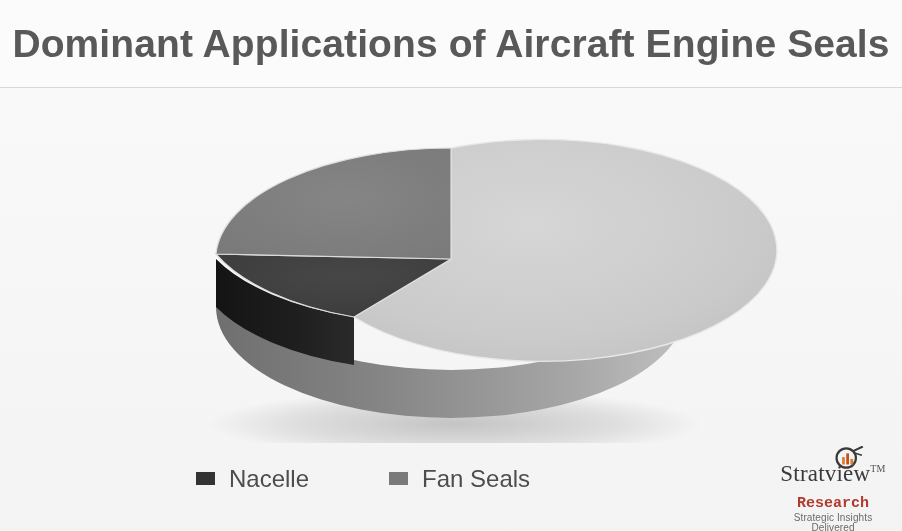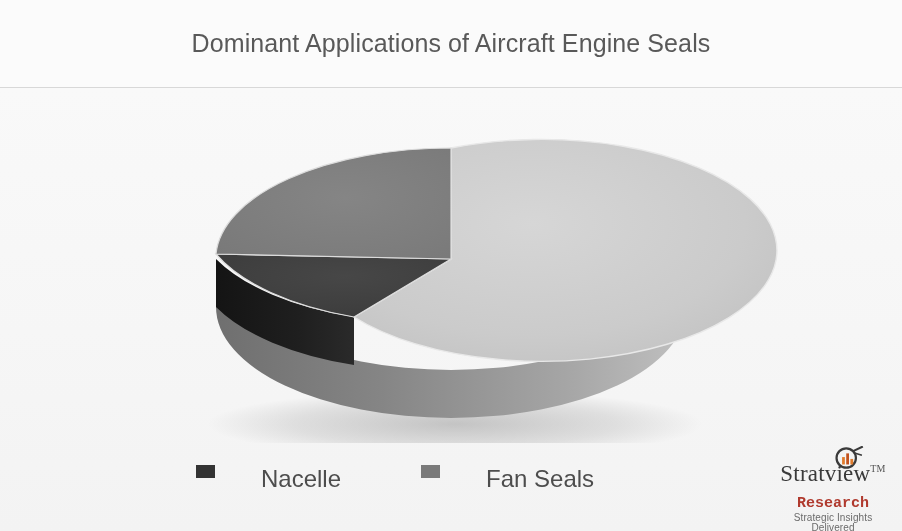--- a/index.html
+++ b/index.html
@@ -15,22 +15,22 @@
   #header-bar{
     position:absolute;left:0;top:0;
     width:902px;height:88px;
     background:#fbfbfb;
     border-bottom:1px solid #d8d8d8;
     box-shadow:0 3px 6px -2px rgba(0,0,0,.22);
     display:flex;align-items:center;justify-content:center;
     box-sizing:border-box;
   }
   #page-title{
-    font-size:25px;
-    font-weight:normal;
+    font-size:39px;
+    font-weight:bold;
     color:#595959;
     letter-spacing:.1px;
     white-space:nowrap;
   }
 
   
   #chart-area{
     position:absolute;left:0;top:88px;
     width:902px;height:443px;
     background:linear-gradient(180deg,#f9f9f9 0%,#f6f6f6 55%,#f3f3f3 100%);
@@ -42,23 +42,22 @@
 
   
   #legend{
     position:absolute;left:0;top:368px;
     width:902px;height:45px;
     display:flex;align-items:center;
     padding-left:196px;
     box-sizing:border-box;
   }
   .legend-item{
-    display:flex;
+    display:flex;align-items:center;
     margin-right:80px;
-    gap:32px;
   }
   .legend-swatch{
     width:19px;height:13px;
     margin-right:14px;
     display:inline-block;
     flex:0 0 auto;
   }
   .legend-label{
     font-size:24px;
     color:#4d4d4d;

